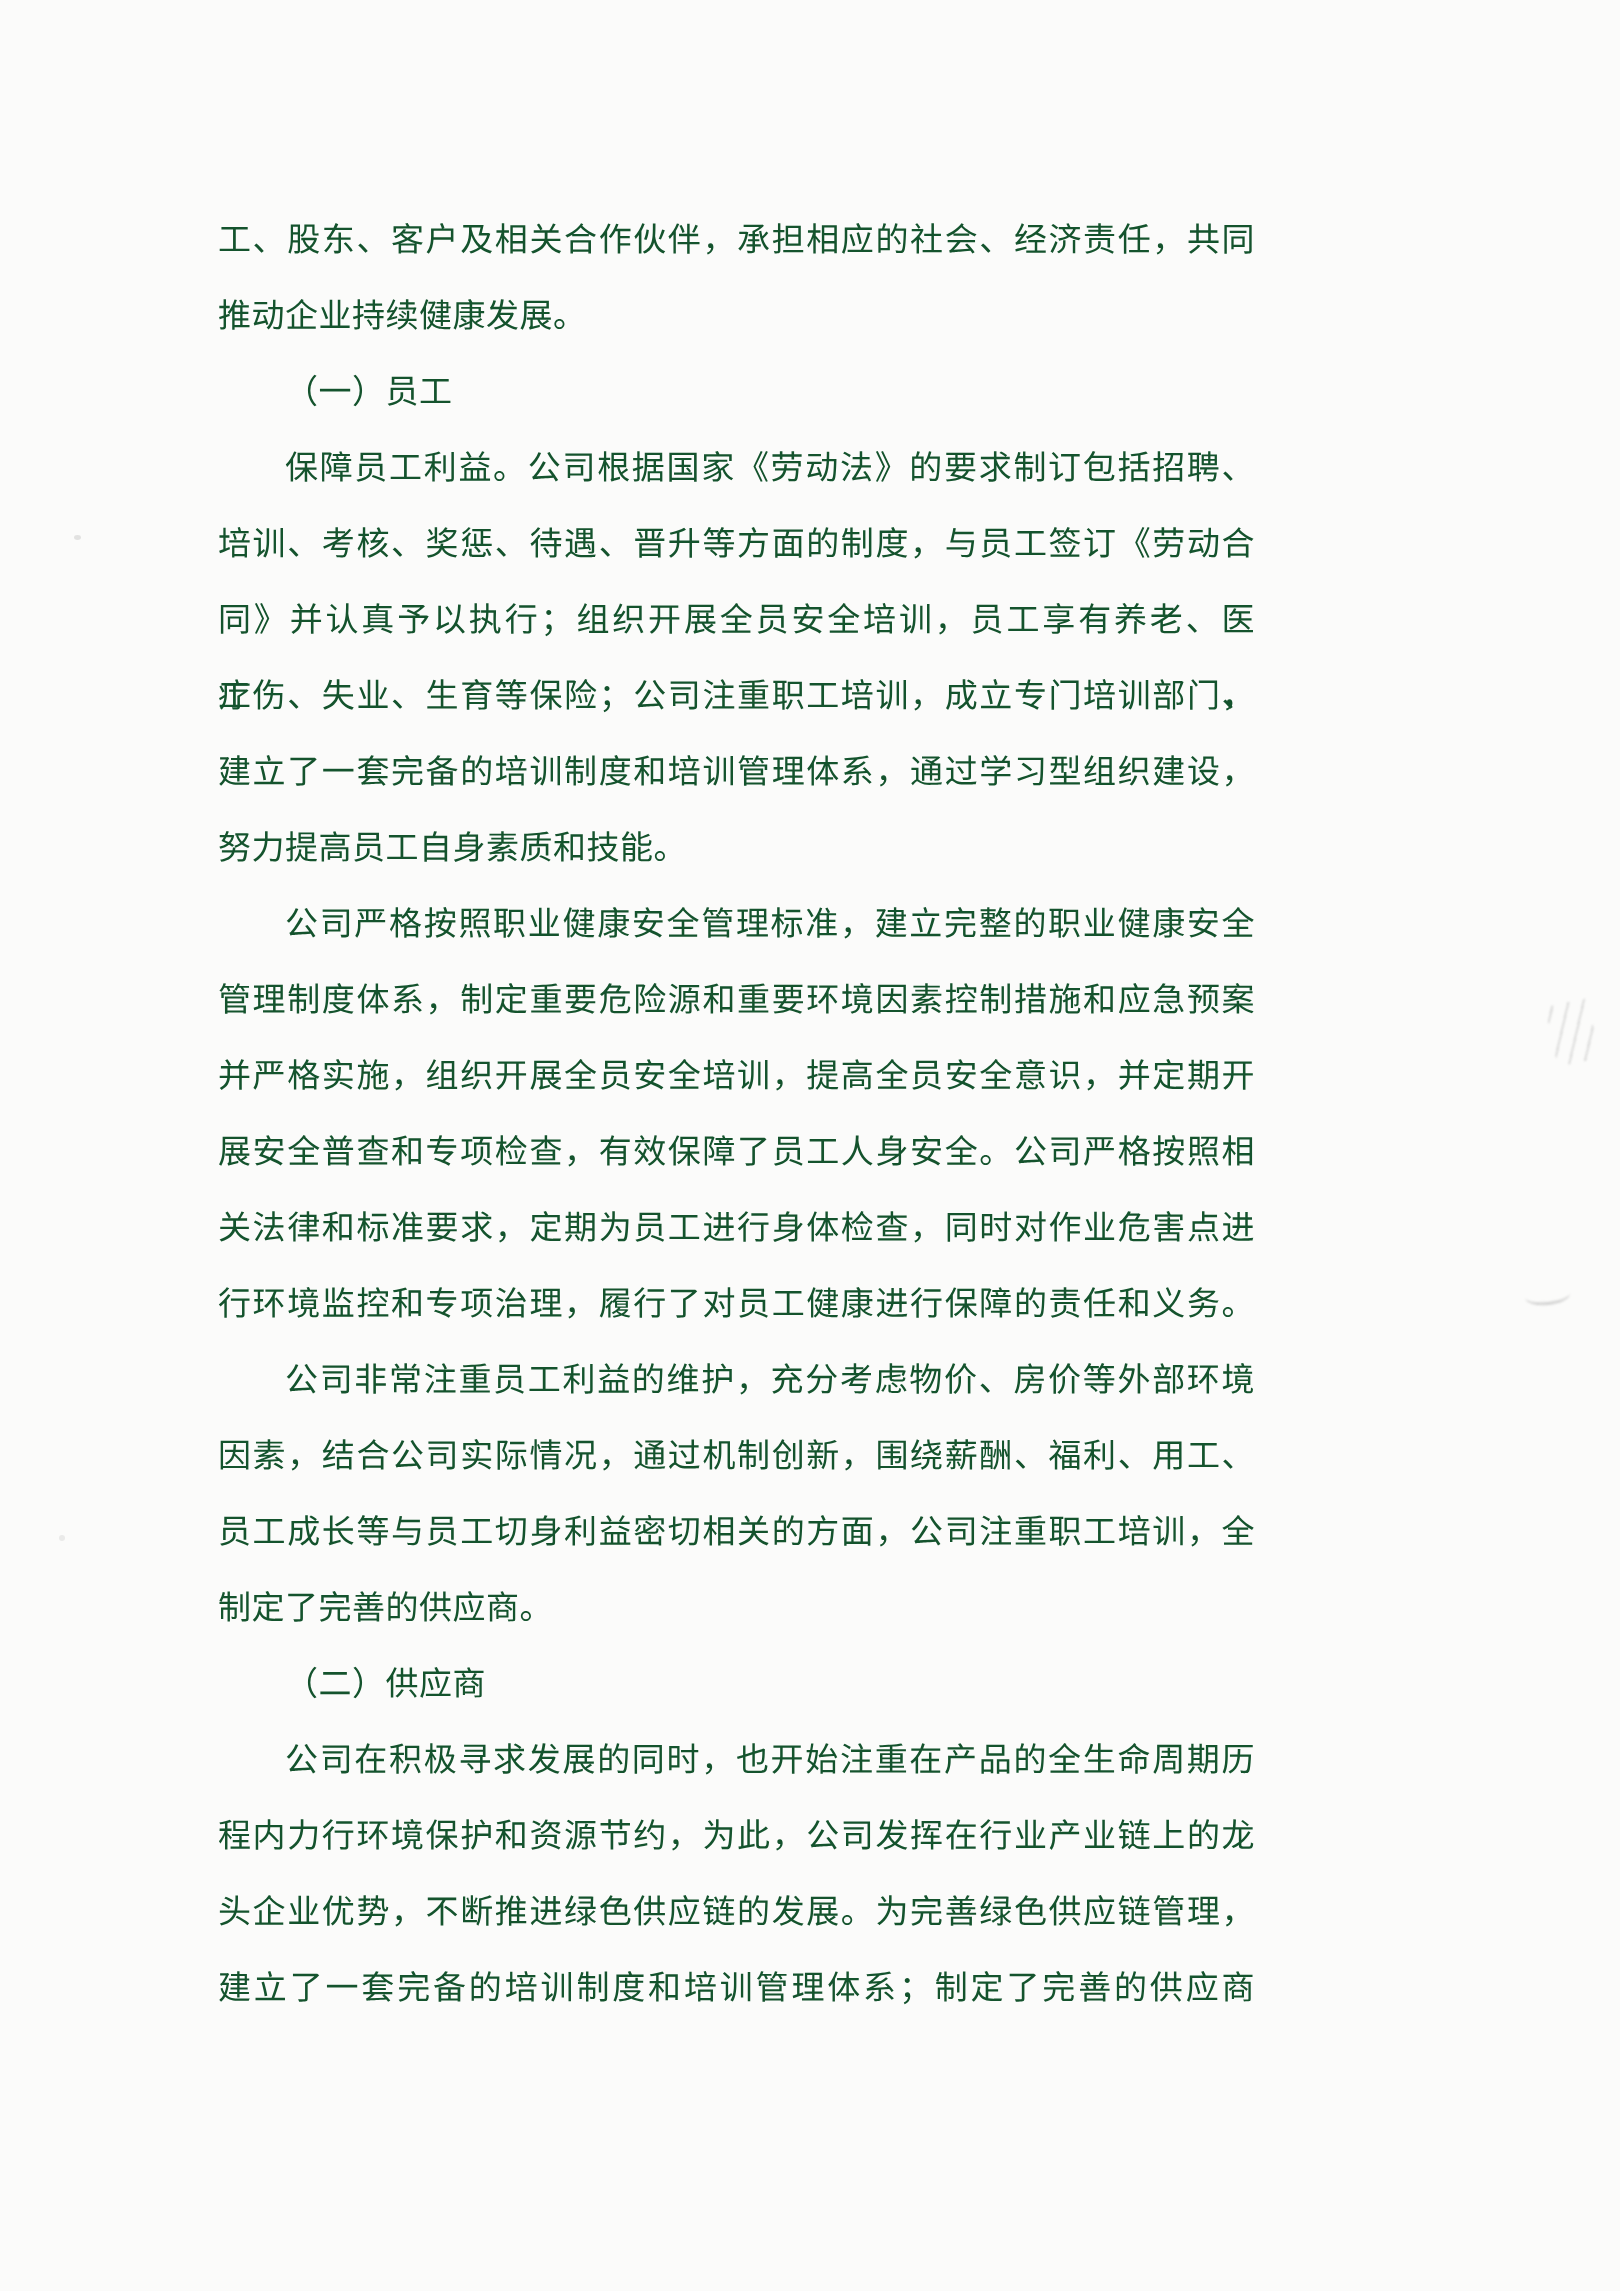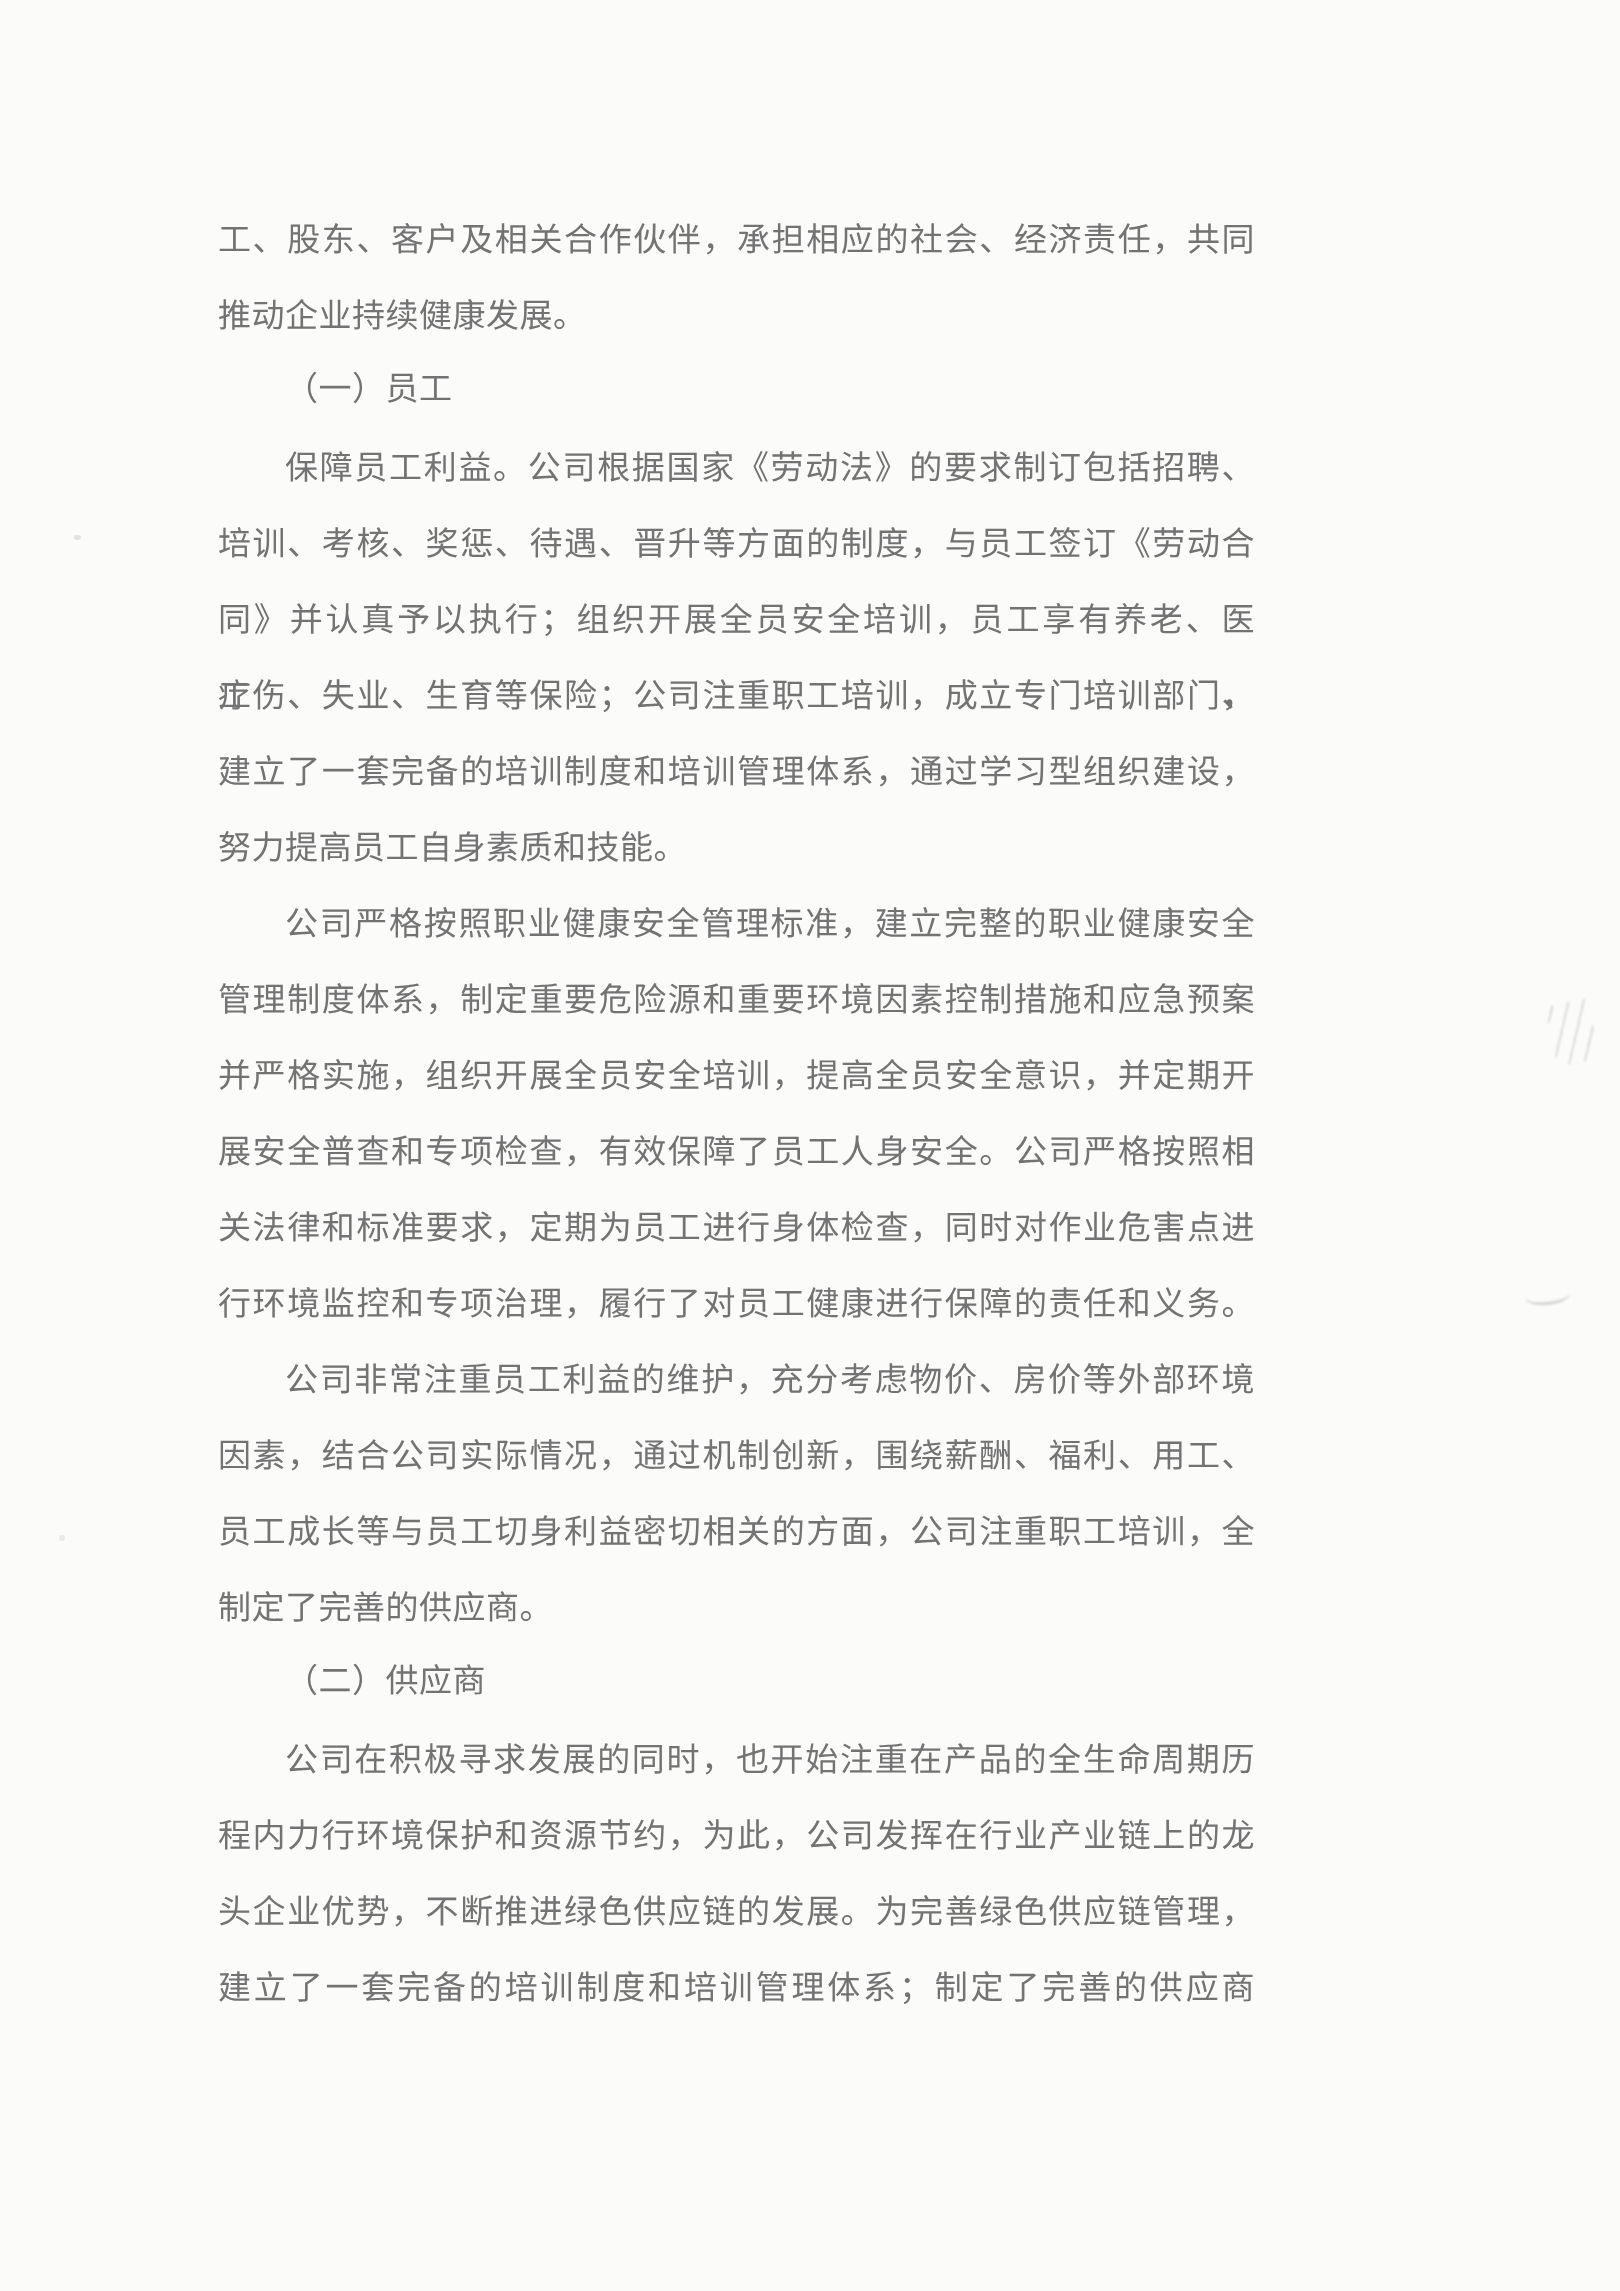--- a/index.html
+++ b/index.html
@@ -25,21 +25,21 @@
     width: 1037px;
   }
   .line {
     height: 76px;
     line-height: 76px;
     font-size: 33px;
     letter-spacing: 0.5px;
     white-space: normal;
     text-align: justify;
     text-justify: inter-character;
-    color: #737373;
+    color: #14532d;
     -webkit-font-smoothing: antialiased;
   }
   
   .line.body-full {
     text-align-last: justify;
   }
   
   .line.para-start {
     text-indent: 67px;
     text-align-last: justify;
@@ -47,21 +47,20 @@
   
   .line.body-end {
     text-align: right;
     text-align-last: left;
   }
   
   .line.heading {
     text-indent: 67px;
     text-align: left;
     text-align-last: left;
-    font-family: Liberation Mono, monospace;
   }
   
   .smudge {
     position: absolute;
     pointer-events: none;
   }
   .smudge-scribble {
     left: 1551px;
     top: 1002px;
     width: 43px;

